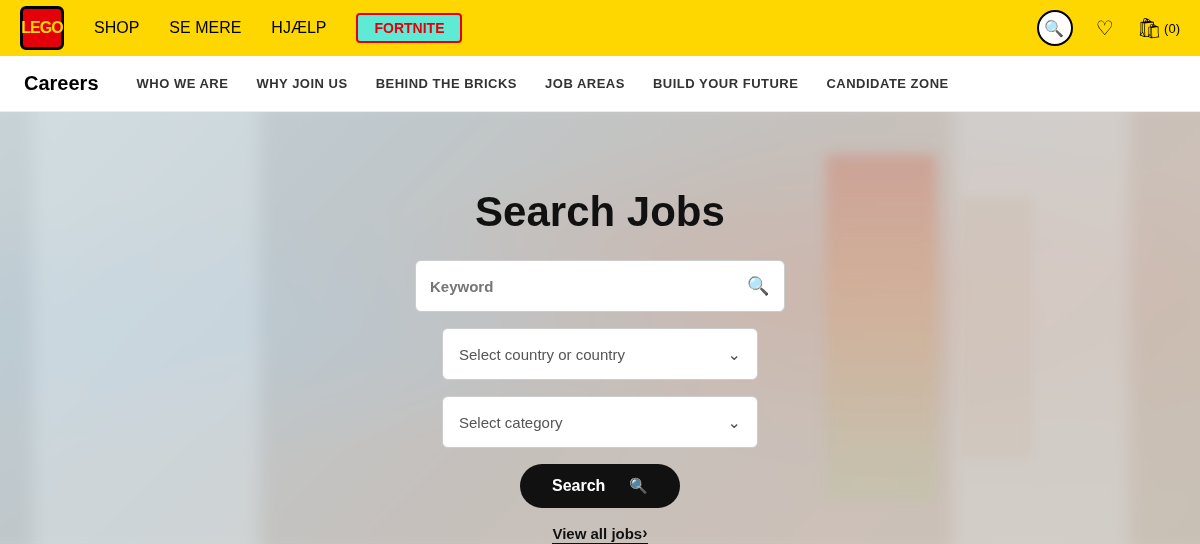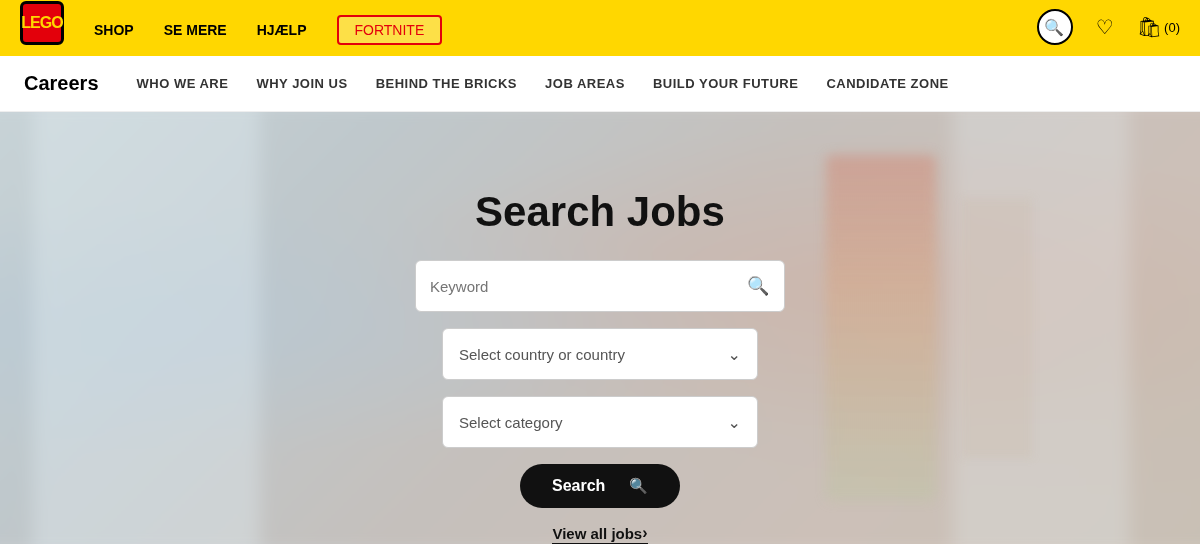--- a/index.html
+++ b/index.html
@@ -3,21 +3,21 @@
   <meta charset="utf-8">
   <style>
     * { margin: 0; padding: 0; box-sizing: border-box; }
     body { font-family: 'Arial', sans-serif; width: 1200px; height: 544px; overflow: hidden; }
 
     
     .top-nav {
       background-color: #FFD700;
       height: 56px;
       display: flex;
-      align-items: flex-end;
+      align-items: center;
       padding: 11px 20px;
       gap: 30px;
     }
     .lego-logo {
       background: #E3000B;
       color: #FFD700;
       font-weight: 900;
       font-size: 16px;
       width: 44px;
       height: 44px;
@@ -28,34 +28,34 @@
       border: 3px solid #000;
       letter-spacing: -1px;
     }
     .top-nav-links {
       display: flex;
       gap: 30px;
       flex: 1;
       align-items: center;
     }
     .top-nav-link {
-      font-weight: 700;
-      font-size: 14px;
+      font-weight: 400;
+      font-size: 16px;
       color: #000;
       text-decoration: none;
       cursor: pointer;
     }
     .fortnite-btn {
       border: 2px solid #E3000B;
       color: #E3000B;
       padding: 5px 16px;
-      font-weight: 400;
+      font-weight: 700;
       font-size: 14px;
       cursor: pointer;
-      background: #fde047;
+      background: #5eead4;
       border-radius: 4px;
     }
     .top-nav-icons {
       display: flex;
       align-items: center;
       gap: 14px;
     }
     .icon-btn {
       width: 36px;
       height: 36px;
@@ -189,20 +189,21 @@
       align-items: center;
       padding: 0 14px;
       gap: 8px;
     }
     .search-box input {
       flex: 1;
       border: none;
       outline: none;
       font-size: 15px;
       color: #555;
+      font-weight: bold;
     }
     .search-box-icon {
       color: #555;
       font-size: 18px;
       cursor: pointer;
     }
 
     .select-box {
       background: #fff;
       border: 1px solid #ccc;

